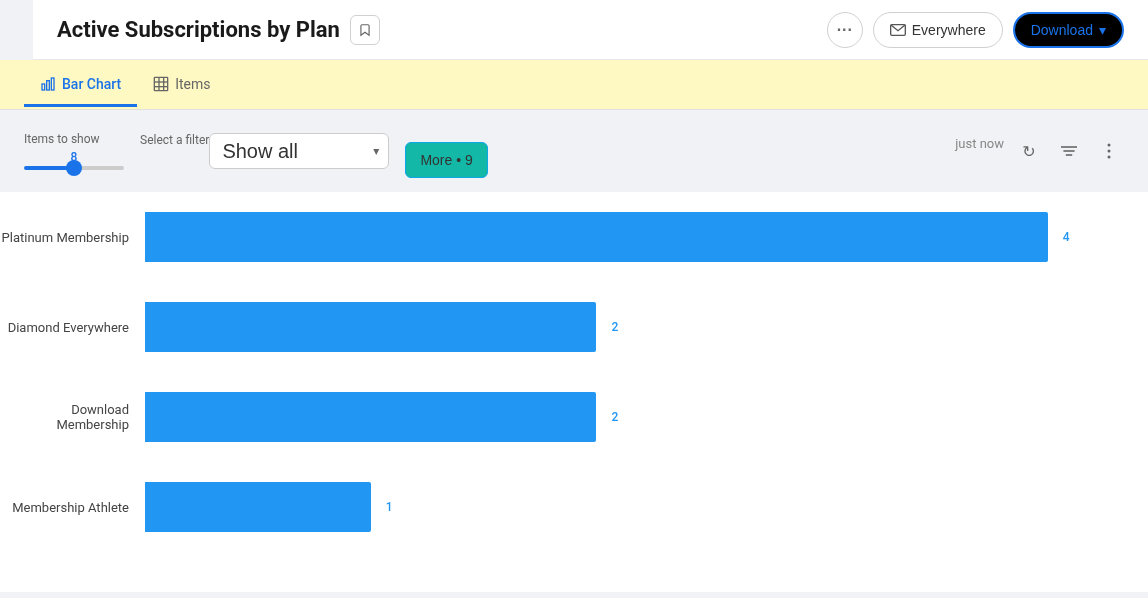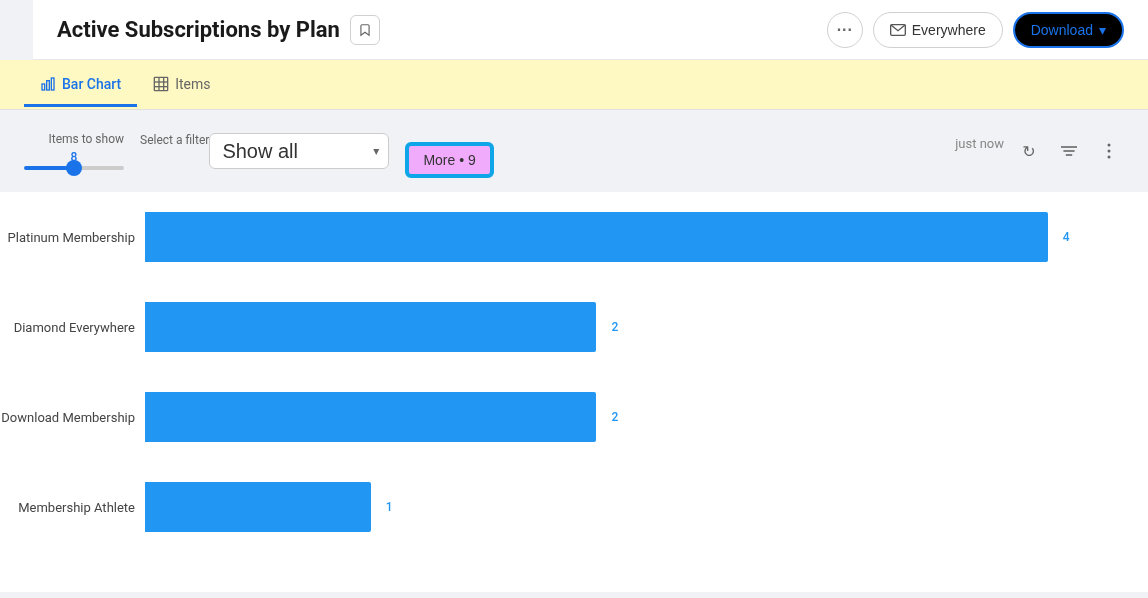--- a/index.html
+++ b/index.html
@@ -130,21 +130,20 @@
       padding: 14px 24px;
       display: flex;
       align-items: center;
       gap: 16px;
     }
 
     .items-to-show {
       display: flex;
       flex-direction: column;
       gap: 4px;
-      align-items: flex-end;
     }
 
     .items-label {
       font-size: 12px;
       color: #666;
     }
 
     .slider-container {
       display: flex;
       flex-direction: column;
@@ -183,23 +182,23 @@
       margin-bottom: 4px;
     }
 
     .filter-group {
       display: flex;
     }
 
     .more-filters-btn {
       height: 36px;
       padding: 0 14px;
-      border: 4px solid #0ea5e9;
+      border: 1px solid #0ea5e9;
       border-radius: 6px;
-      background: #f0abfc;
+      background: #14b8a6;
       font-size: 14px;
       color: #333;
       cursor: pointer;
       display: flex;
       align-items: center;
       margin-top: 18px;
     }
 
     .controls-right {
       margin-left: auto;
@@ -236,21 +235,21 @@
     .chart-row {
       display: flex;
       align-items: center;
       margin-bottom: 40px;
       height: 50px;
     }
 
     .bar-label {
       width: 145px;
       text-align: right;
-      padding-right: 10px;
+      padding-right: 16px;
       font-size: 13px;
       color: #444;
       flex-shrink: 0;
     }
 
     .bar-container {
       flex: 1;
       position: relative;
       height: 50px;
       display: flex;

